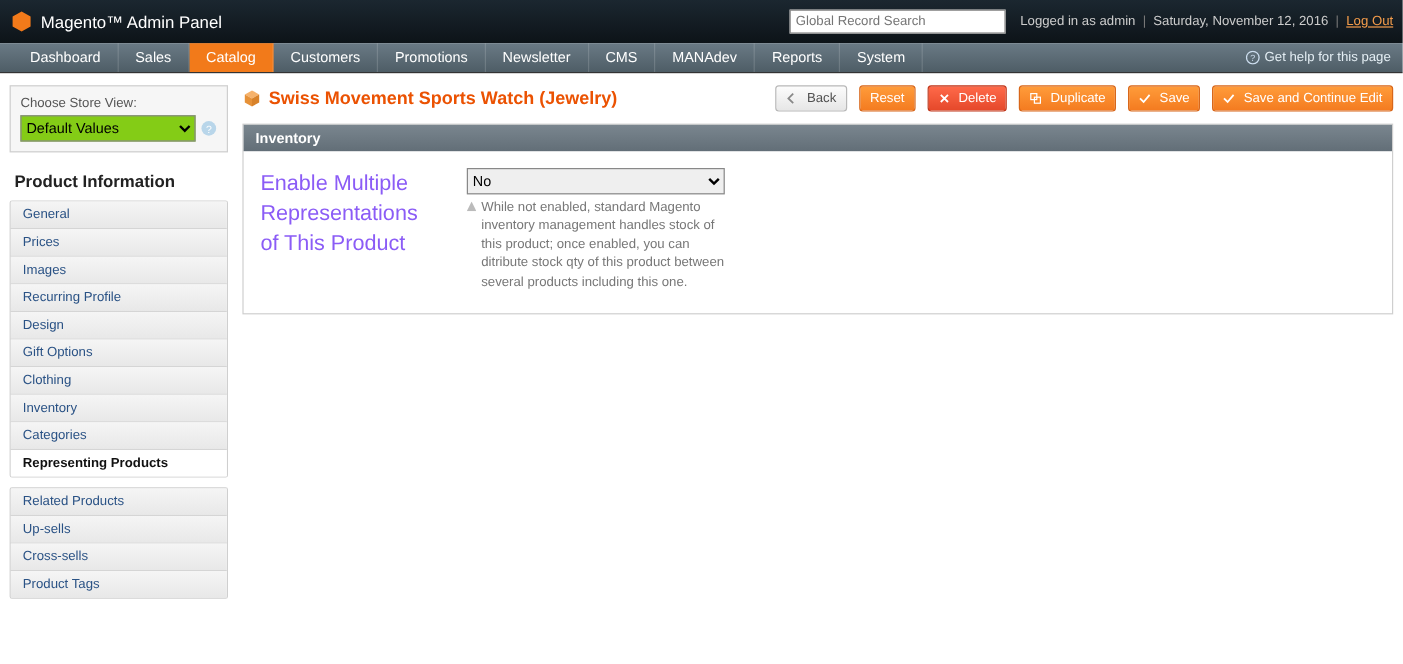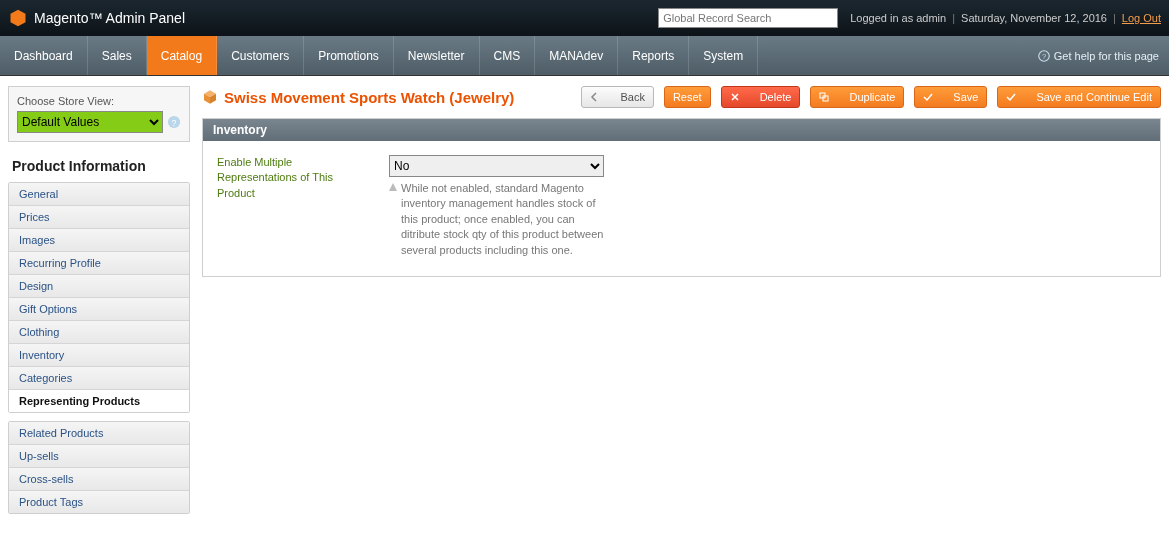--- a/index.html
+++ b/index.html
@@ -11,21 +11,21 @@
 .logo-ico { width:20px; height:20px; }
 .logo-txt { color:#fff; font-size:14px; }
 .logo-txt .b { font-weight:normal; }
 .hdr-sp { flex:1; }
 .srch { width:180px; height:20px; border:1px solid #888; padding:2px 4px; font-size:11px; background:#fff; }
 .hdr-info { color:#ccc; font-size:11px; margin-left:12px; display:flex; align-items:center; gap:6px; }
 .hdr-info .sep { color:#777; }
 .hdr-info .lo { color:#f39c4b; text-decoration:underline; cursor:pointer; }
 
 
-.nav { background:linear-gradient(#6a7a85,#4e5d66); height:40px; display:flex; align-items:stretch; border-bottom:1px solid #333; }
+.nav { background:linear-gradient(#6a7a85,#4e5d66); height:25px; display:flex; align-items:stretch; border-bottom:1px solid #333;padding-left:11px; }
 .nav-item { color:#fff; font-size:12px; padding:0 14px; display:flex; align-items:center; cursor:pointer; border-right:1px solid rgba(255,255,255,.15); }
 .nav-item.active { background:#f27a1a; }
 .nav-sp { flex:1; }
 .help { color:#e4eef4; font-size:11px; display:flex; align-items:center; gap:4px; padding-right:10px; cursor:pointer; }
 .help-ico { width:12px; height:12px; }
 
 
 .wrap { display:flex; padding:10px 8px; gap:12px; align-items:flex-start; }
 .side { width:182px; }
 .main { flex:1; min-width:0; }
@@ -43,31 +43,31 @@
 .tab { background:linear-gradient(#f5f5f5,#e8e8e8); border-bottom:1px solid #d5d5d5; padding:5px 10px; font-size:11px; color:#2a5285; cursor:pointer; }
 .tab:last-child { border-bottom:none; }
 .tab.active { background:#fff; color:#111; font-weight:bold; }
 .tabs + .tabs { margin-top:8px; }
 
 
 .mhdr { display:flex; align-items:center; gap:10px; margin-bottom:10px; }
 .mhdr-title { display:flex; align-items:center; gap:6px; color:#eb5202; font-size:15px; font-weight:bold; }
 .cube { width:16px; height:16px; }
 .mhdr-sp { flex:1; }
-.btn { height:22px; border:1px solid; border-radius:3px; font-size:11px; color:#fff; display:flex; align-items:center; gap:20px; padding:0 8px; cursor:pointer; }
+.btn { height:22px; border:1px solid; border-radius:3px; font-size:11px; color:#fff; display:flex; align-items:center; gap:7px; padding:0 8px; cursor:pointer; }
 .btn.back { background:linear-gradient(#fcfcfc,#e6e6e6); border-color:#b8b8b8; color:#505050; }
 .btn.or { background:linear-gradient(#ff9c3a,#f47b20); border-color:#d8671a; }
 .btn.rd { background:linear-gradient(#ff6a4a,#e5482a); border-color:#c0361a; }
 .btn svg { width:10px; height:10px; }
 
 .panel { border:1px solid #cfcfcf; }
 .panel-hd { background:linear-gradient(#7a868f,#626e77); color:#fff; font-weight:bold; font-size:12px; padding:4px 10px; }
 .panel-bd { padding:14px 14px 18px; }
 .frow { display:flex; gap:22px; }
-.flabel { width:150px; color:#4d7c0f; font-size:11px; line-height:1.4; }
+.flabel { width:150px; color:#8b5cf6; font-size:18px; line-height:1.4; }
 .fctrl { }
 .fctrl select { width:215px; height:22px; border:1px solid #888; font-size:12px; }
 .note { display:flex; gap:4px; margin-top:4px; max-width:215px; }
 .note-tri { flex-shrink:0; margin-top:2px; }
 .note span { color:#777; font-size:11px; line-height:1.4; }
 </style>
 </head>
 <body>
 
 <div class="hdr">

